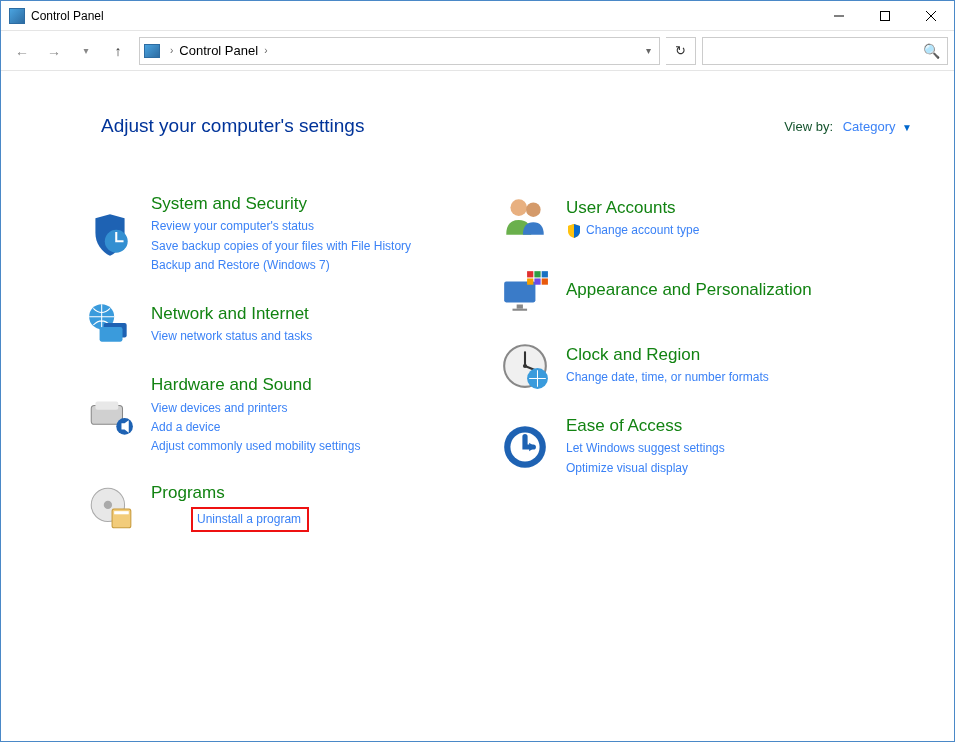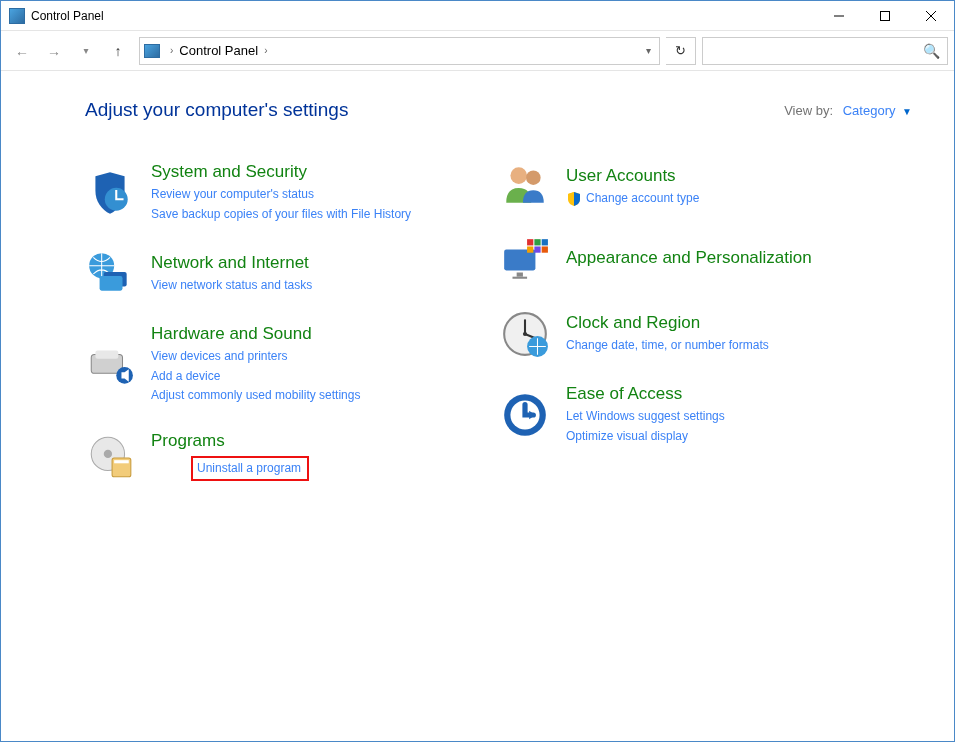--- a/index.html
+++ b/index.html
@@ -88,24 +88,24 @@
   .content {
     padding: 28px 42px 0 84px;
     position: relative;
   }
   .header-row {
     display: flex; justify-content: space-between; align-items: center;
     margin-bottom: 40px;
   }
   h1 {
     font-size: 19px; font-weight: 400;
-    color: #003399; margin: 0;
+    color: #003399; margin: 16px;
   }
   .viewby { font-size: 13px; }
-  .viewby .lbl { color: #737373; margin-right: 6px; }
+  .viewby .lbl { color: #14532d; margin-right: 6px; }
   .viewby .val { color: #3b82f6; }
   .viewby .chev { color:#0066cc; font-size:10px; margin-left:3px; }
   .columns {
     display: flex; gap: 30px;
   }
   .col { flex: 0 0 385px; }
   .category {
     display: flex; align-items: center;
     margin-bottom: 24px;
   }
@@ -203,20 +203,21 @@
           <svg viewBox="0 0 48 48">
               <path d="M24 4 L38 8 V22 C38 32 32 40 24 44 C16 40 10 32 10 22 V8 Z" fill="#1e62b3"></path>
               <circle cx="30" cy="30" r="11" fill="#338fd1"></circle>
               <path d="M30 21 V30 H37" stroke="#fff" stroke-width="2" fill="none"></path>
             </svg>
         </div>
         <div class="cat-body">
           <div class="cat-title">System and Security</div>
           <a class="task-link">Review your computer's status</a>
           <a class="task-link">Save backup copies of your files with File History</a>
+          <a class="task-link">Backup and Restore (Windows 7)</a>
         </div>
       </div>
 
       <div class="category">
         <div class="cat-icon">
           <svg viewBox="0 0 48 48">
               <circle cx="16" cy="16" r="12" fill="#3a9bdc"></circle>
               <path d="M4 16 H28 M16 4 V28 M8 8 Q16 16 24 8 M8 24 Q16 16 24 24" stroke="#fff" stroke-width="1" fill="none"></path>
               <rect x="18" y="22" width="22" height="14" rx="2" fill="#1e62b3"></rect>
               <rect x="14" y="26" width="22" height="14" rx="2" fill="#3a9bdc"></rect>

